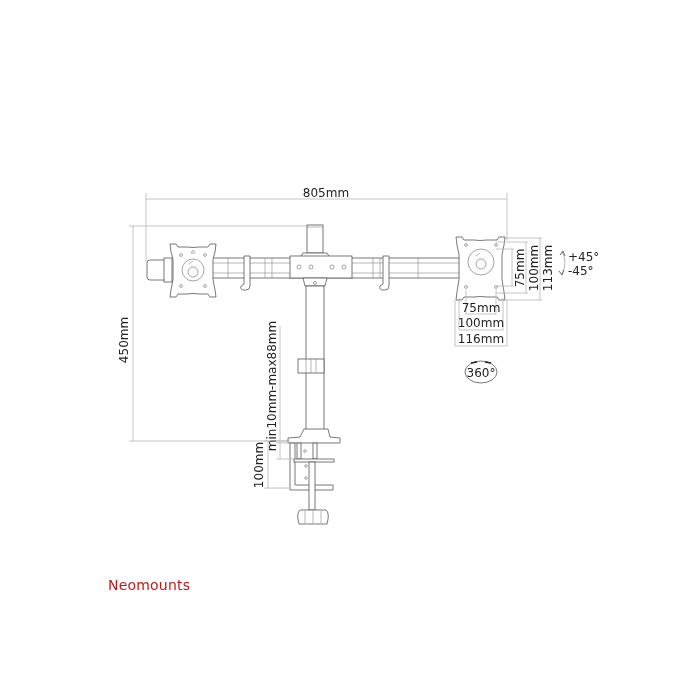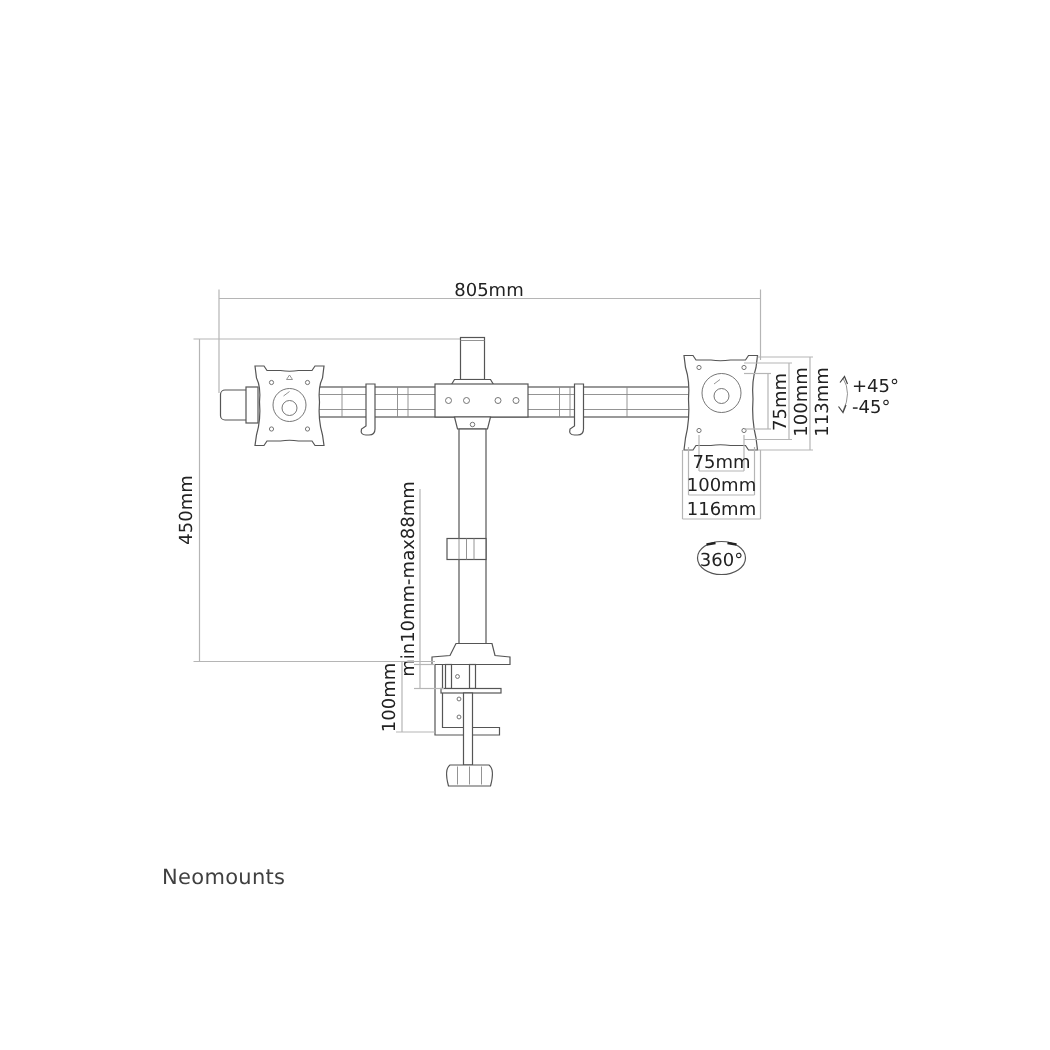--- a/index.html
+++ b/index.html
@@ -1,19 +1,19 @@
 <!DOCTYPE html>
 <html><head>
   <meta charset="utf-8">
   <style>
     html, body { margin: 0; padding: 0; background: #ffffff; }
     body { width: 700px; height: 700px; position: relative; overflow: hidden; font-family: "Liberation Sans", sans-serif; }
     #stage { position: absolute; left: 0; top: 0; width: 596px; height: 700px; }
     .dim-text { font-family: "DejaVu Sans", sans-serif; font-size: 12px; fill: #222; }
-    .brand { position: absolute; left: 108px; top: 577px; font-family: "DejaVu Sans", sans-serif; font-size: 14px; color: #404040; letter-spacing: 0.2px; }
+    .brand { position: absolute; left: 108px; top: 577px; font-family: "DejaVu Sans", sans-serif; font-size: 14px; color: #b91c1c; letter-spacing: 0.2px; }
     .dimline { stroke: #b5b5b5; stroke-width: 0.8; fill: none; }
     .part { stroke: #555; stroke-width: 0.8; fill: #fff; }
     .part-light { stroke: #888; stroke-width: 0.6; fill: none; }
     .hole { stroke: #666; stroke-width: 0.6; fill: #fff; }
   </style>
 </head>
 <body>
 
 <div id="stage">
 <svg width="700" height="700" viewBox="0 0 700 700" xmlns="http://www.w3.org/2000/svg">

